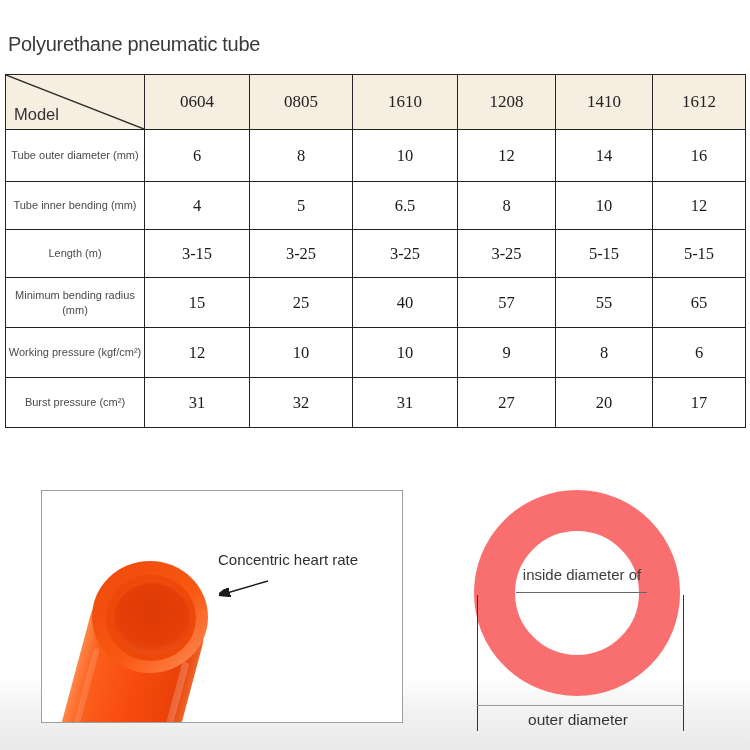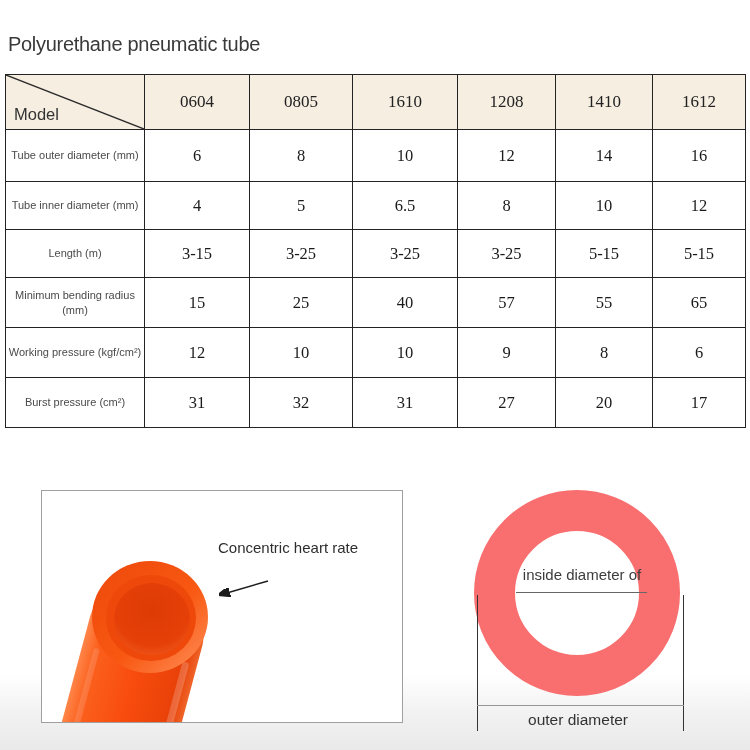--- a/index.html
+++ b/index.html
@@ -59,21 +59,21 @@
   }
   
   .panel {
     position: absolute; left: 41px; top: 490px;
     width: 362px; height: 233px;
     border: 1px solid #9f9f9f;
     background: #fff; overflow: hidden;
   }
   .panel svg.tube { position: absolute; left: 0; top: 0; }
   .tube-note {
-    position: absolute; left: 176px; top: 48px;
+    position: absolute; left: 176px; top: 60px;
     font-size: 15px; color: #2e2e2e; white-space: nowrap;
   }
   
   .ring {
     position: absolute; left: 474px; top: 490px;
     width: 206px; height: 206px;
     border: 41px solid #f96f6f; border-radius: 50%;
     background: transparent;
   }
   .inside-label {
@@ -137,21 +137,21 @@
       <tr>
         <td class="rl">Tube outer diameter (mm)</td>
         <td class="val">6</td>
         <td class="val">8</td>
         <td class="val">10</td>
         <td class="val">12</td>
         <td class="val">14</td>
         <td class="val">16</td>
       </tr>
       <tr>
-        <td class="rl">Tube inner diameter (mm)</td>
+        <td class="rl">Tube inner bending (mm)</td>
         <td class="val">4</td>
         <td class="val">5</td>
         <td class="val">6.5</td>
         <td class="val">8</td>
         <td class="val">10</td>
         <td class="val">12</td>
       </tr>
       <tr>
         <td class="rl">Length (m)</td>
         <td class="val">3-15</td>

